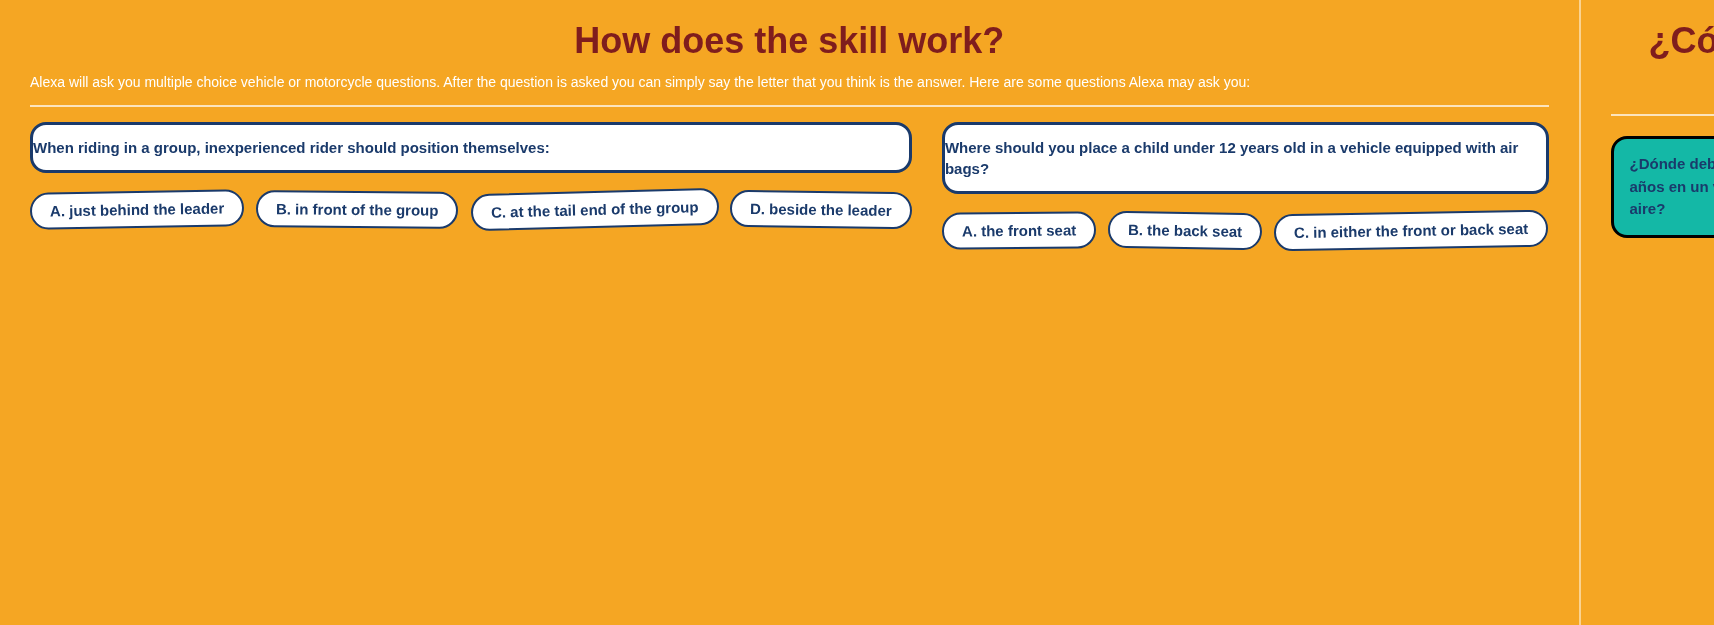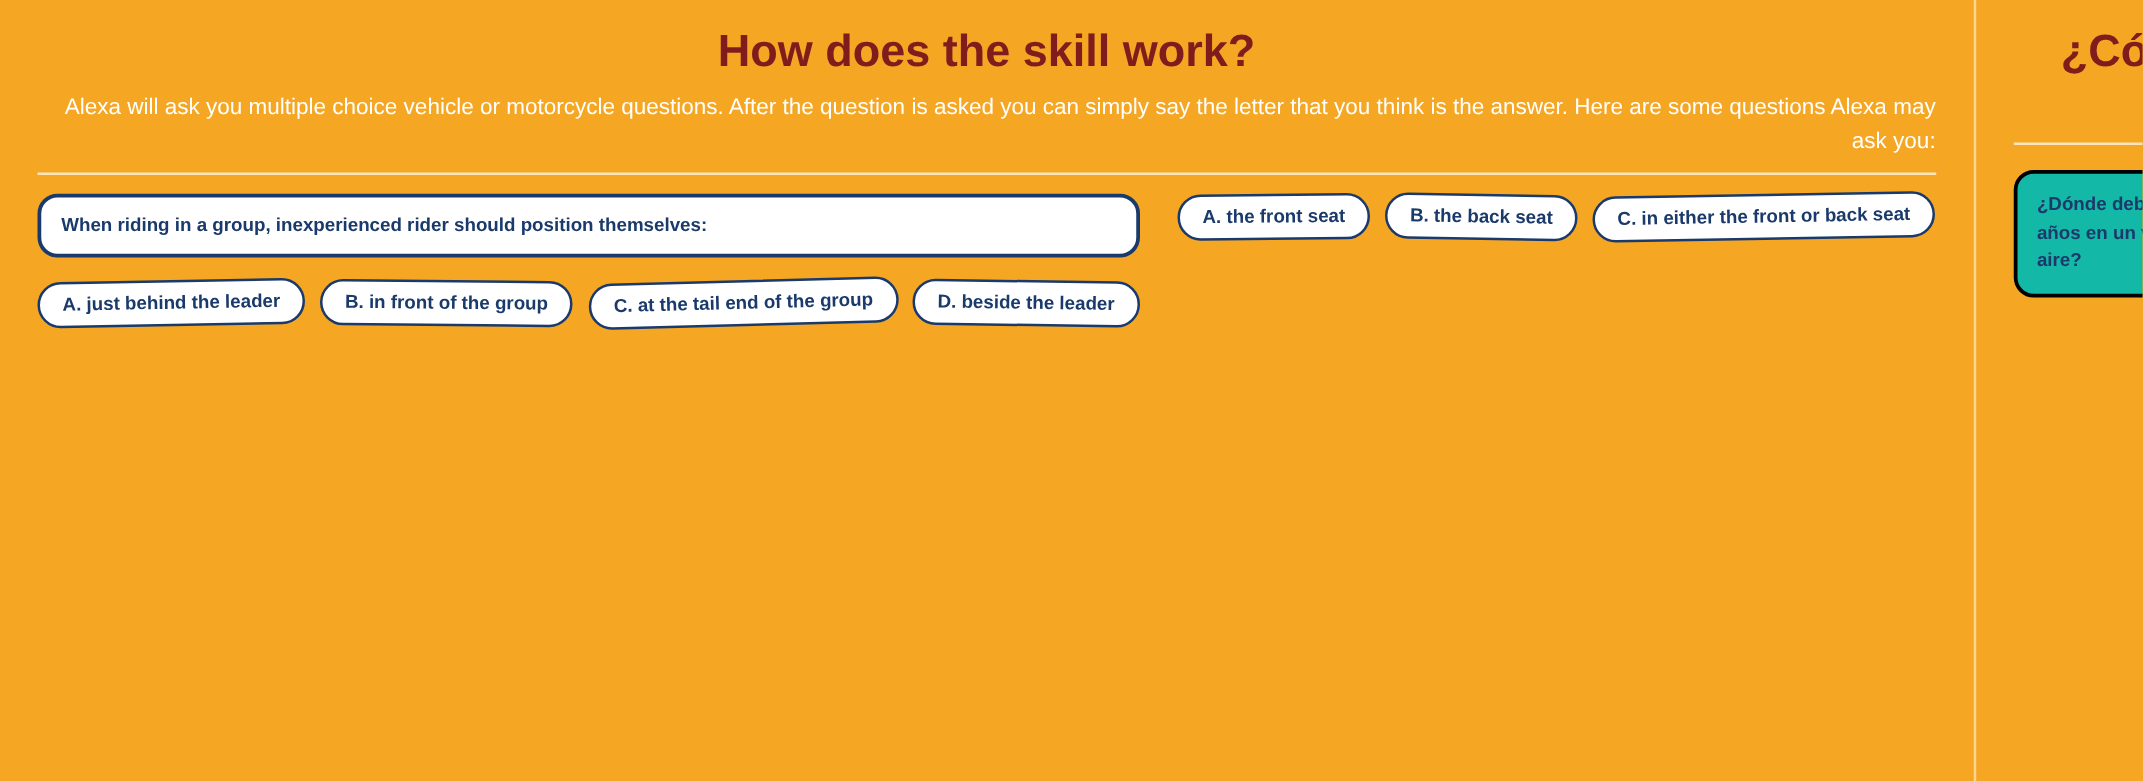--- a/index.html
+++ b/index.html
@@ -35,39 +35,39 @@
 
     .section-title {
       text-align: center;
       color: #7f1d1d;
       font-size: 36px;
       font-weight: bold;
       margin-bottom: 10px;
     }
 
     .section-desc {
-      text-align: right;
+      text-align: left;
       color: white;
-      font-size: 18px;
+      font-size: 14px;
       line-height: 1.5;
       margin-bottom: 12px;
     }
 
     .divider {
       border: none;
       border-top: 2px solid rgba(255,255,255,0.7);
       margin-bottom: 15px;
     }
 
     
     .question-bubble {
       background: white;
       border: 3px solid #1a3a6b;
       border-radius: 16px;
-      padding: 12px 16px;
+      padding: 12px 0;
       color: #1a3a6b;
       font-weight: bold;
       font-size: 15px;
       line-height: 1.4;
       display: inline-block;
     }
 
     
     .answer-pill {
       background: white;
@@ -167,20 +167,21 @@
         <div class="question-bubble">When riding in a group, inexperienced rider should position themselves:</div>
         <div class="answers-list">
           <span class="answer-pill ans-a">A. just behind the leader</span>
           <span class="answer-pill ans-b">B. in front of the group</span>
           <span class="answer-pill ans-c">C. at the tail end of the group</span>
           <span class="answer-pill ans-d">D. beside the leader</span>
         </div>
       </div>
 
       <div class="question-col">
+        <div class="question-bubble">Where should you place a child under 12 years old in a vehicle equipped with air bags?</div>
         <div class="answers-list">
           <span class="answer-pill ans-a2">A. the front seat</span>
           <span class="answer-pill ans-b2">B. the back seat</span>
           <span class="answer-pill ans-c2">C. in either the front or back seat</span>
         </div>
       </div>
     </div>
   </div>
 
   <div class="right-panel">

